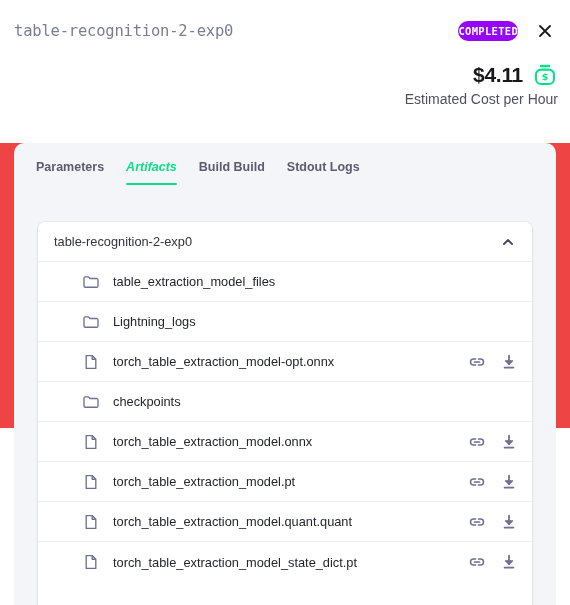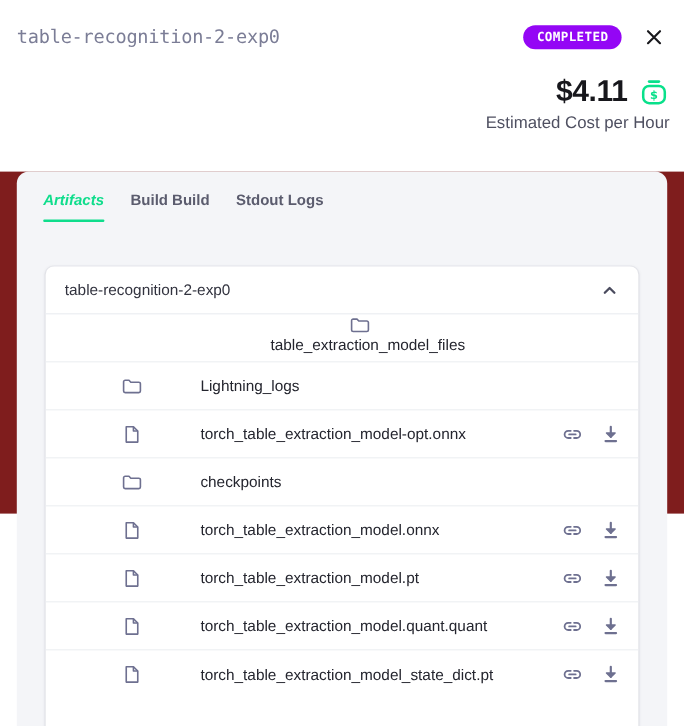--- a/index.html
+++ b/index.html
@@ -9,21 +9,21 @@
     height: 605px;
     background: #ffffff;
     font-family: "Liberation Sans", sans-serif;
     overflow: hidden;
   }
 
   .screen {
     position: relative;
     width: 570px;
     height: 428px;
-    background: #7f1d1d;
+    background: #ef4444;
   }
 
   
   .header {
     position: absolute;
     left: 0; top: 0;
     width: 570px;
     height: 143px;
     background: #ffffff;
   }
@@ -45,21 +45,21 @@
     white-space: nowrap;
   }
 
   .title-spacer { flex: 1 1 auto; }
 
   .status-badge {
     display: inline-flex;
     align-items: center;
     justify-content: center;
     height: 20px;
-    padding: 0 11px;
+    padding: 0 0;
     border-radius: 10px;
     background: #9406f5;
     color: #ffffff;
     font-family: "DejaVu Sans Mono", "Liberation Mono", monospace;
     font-size: 10.5px;
     font-weight: bold;
     letter-spacing: 0.3px;
     white-space: nowrap;
   }
 
@@ -81,21 +81,21 @@
   }
 
   .cost-line {
     display: flex;
     align-items: center;
     justify-content: flex-end;
     gap: 9px;
   }
 
   .cost-amount {
-    font-size: 25px;
+    font-size: 21px;
     font-weight: bold;
     color: #17171c;
     letter-spacing: -0.3px;
   }
 
   .cost-icon { width: 26px; height: 26px; display: block; }
 
   .cost-caption {
     margin-top: 3px;
     font-size: 14px;
@@ -184,22 +184,22 @@
   
   .row {
     display: flex;
     align-items: center;
     height: 40px;
     border-bottom: 1px solid #eef0f3;
     padding-right: 14px;
   }
   .row:last-child { border-bottom: none; }
 
-  .row-indent-1 { padding-left: 44px; flex-direction: column; }
-  .row-indent-2 { padding-left: 63px; gap: 35px; }
+  .row-indent-1 { padding-left: 44px; }
+  .row-indent-2 { padding-left: 44px; }
 
   .row-icon {
     width: 18px; height: 18px;
     flex: 0 0 18px;
     display: flex;
     align-items: center;
     justify-content: center;
     color: #6e7090;
   }
 
@@ -260,20 +260,23 @@
         </svg>
       </div>
       <div class="cost-caption">Estimated Cost per Hour</div>
     </div>
 
   </div>
 
   <div class="card">
 
     <div class="tabs">
+      <div class="tab">
+        <span>Parameters</span>
+      </div>
       <div class="tab active">
         <span>Artifacts</span>
       </div>
       <div class="tab">
         <span>Build Build</span>
       </div>
       <div class="tab">
         <span>Stdout Logs</span>
       </div>
     </div>

